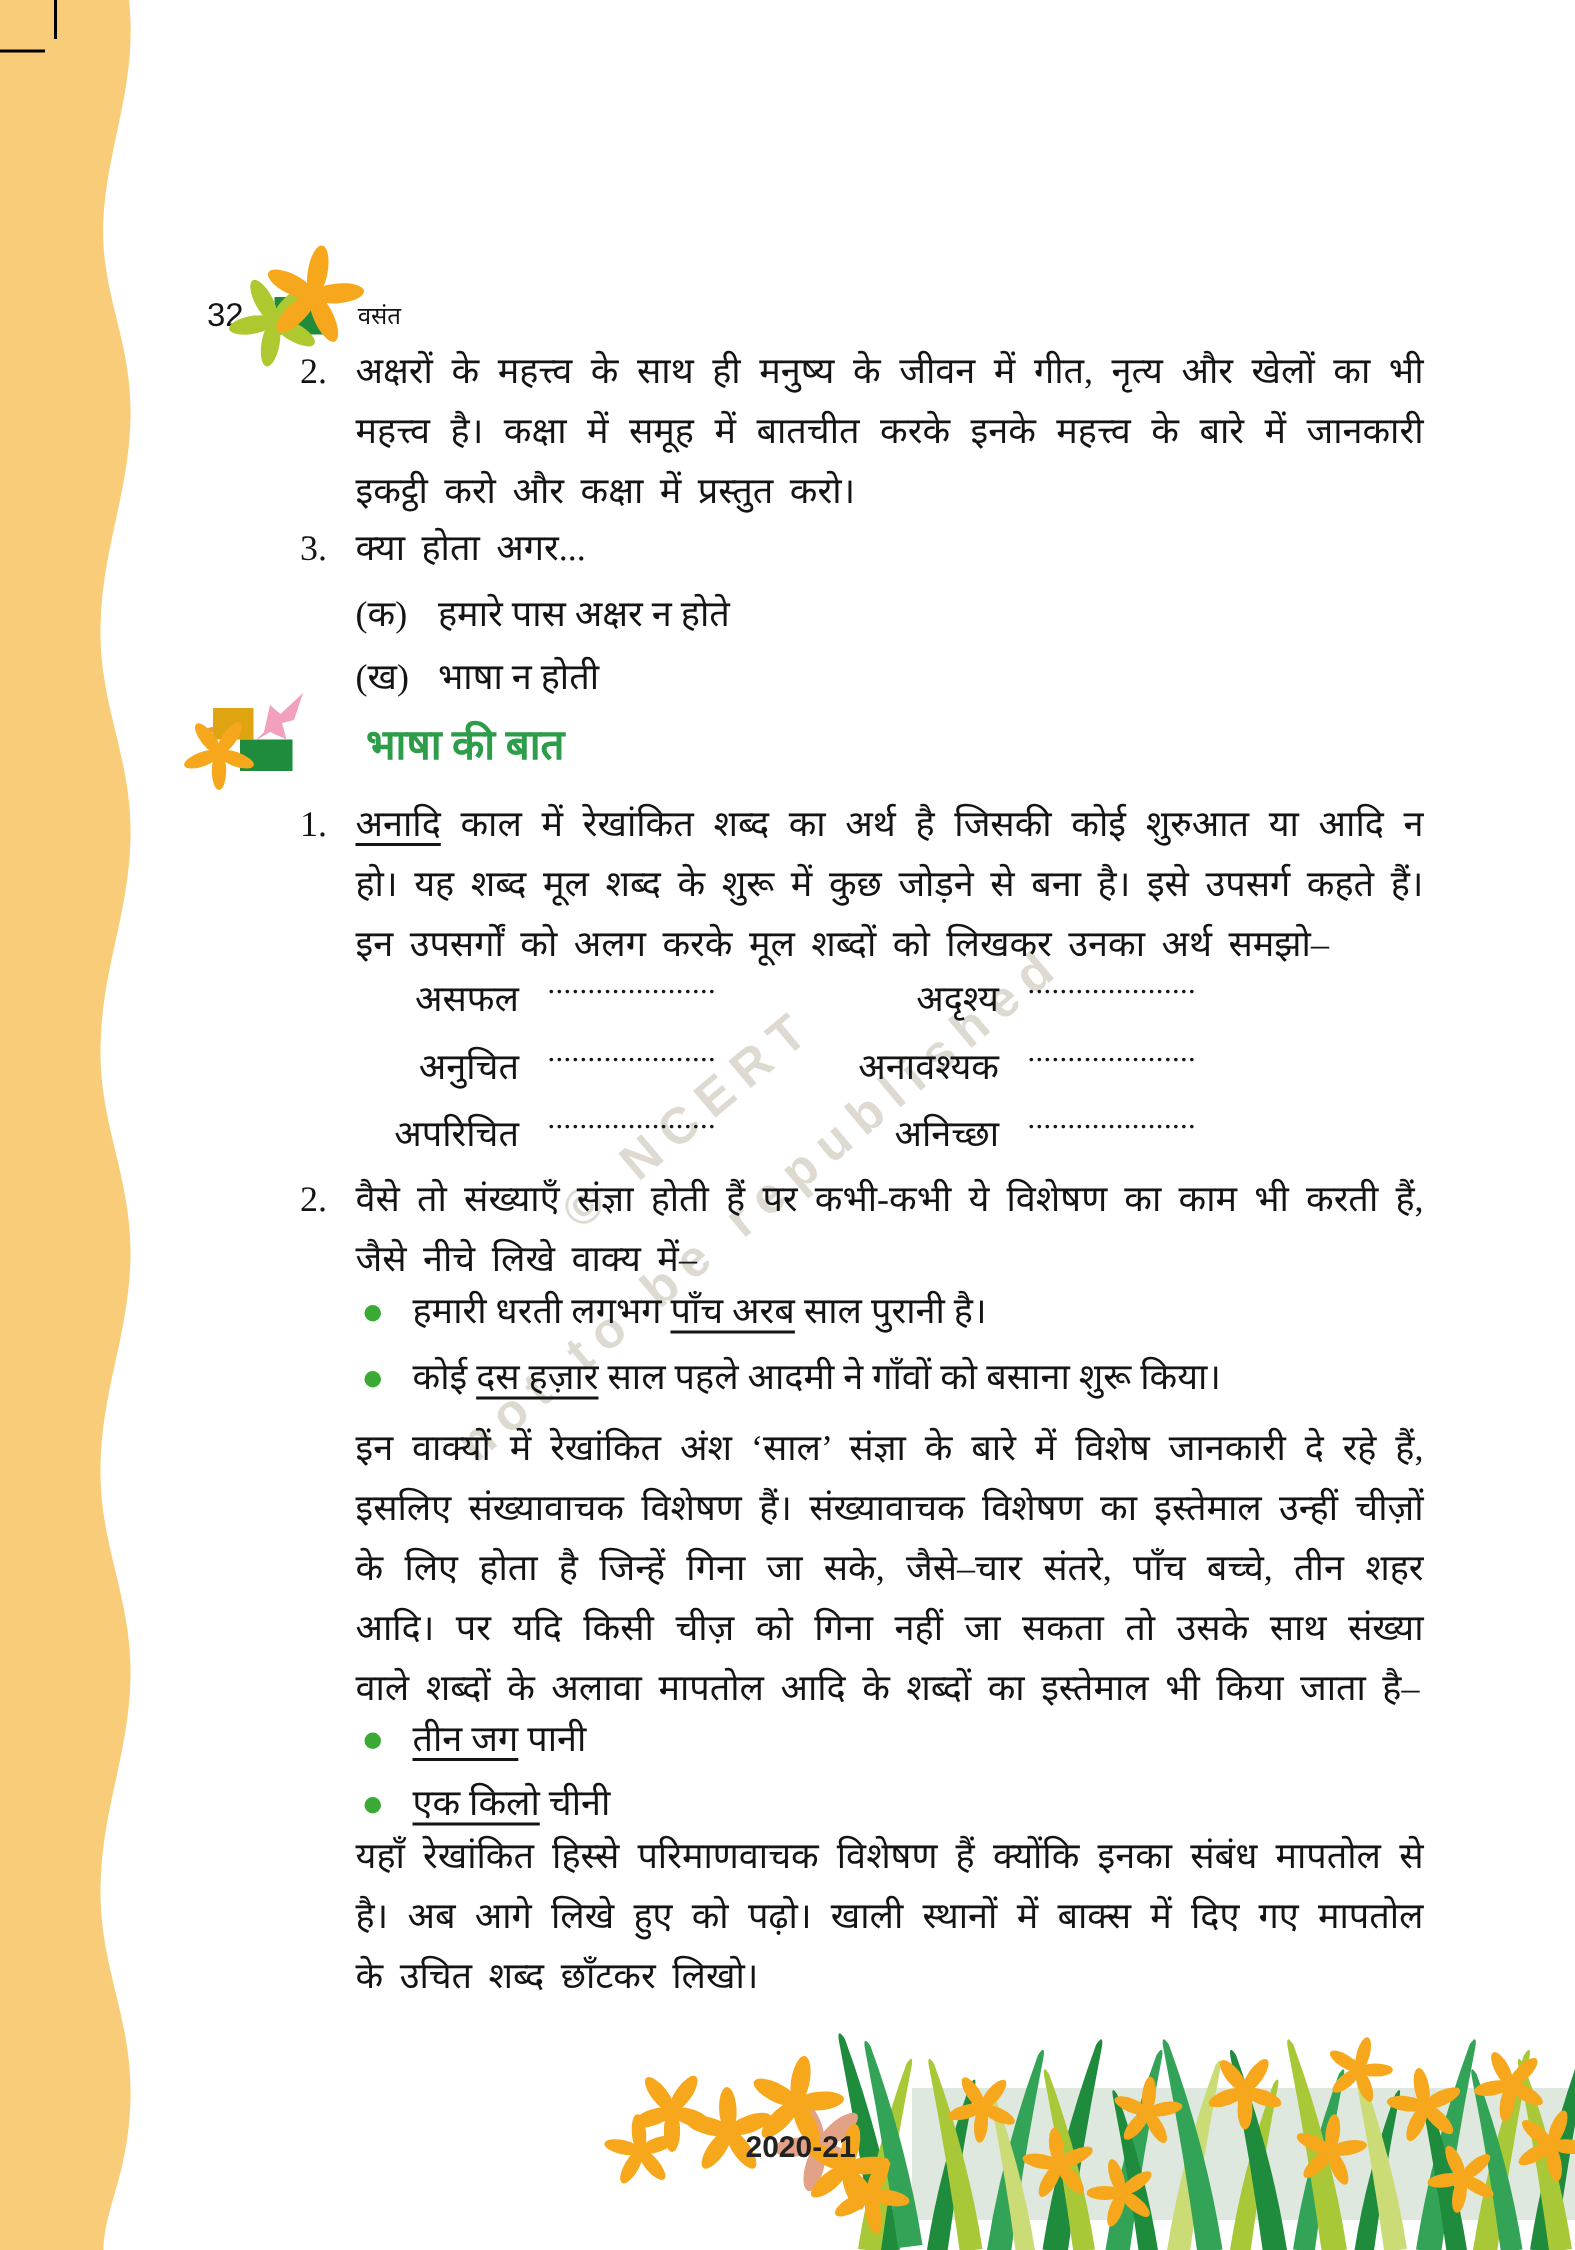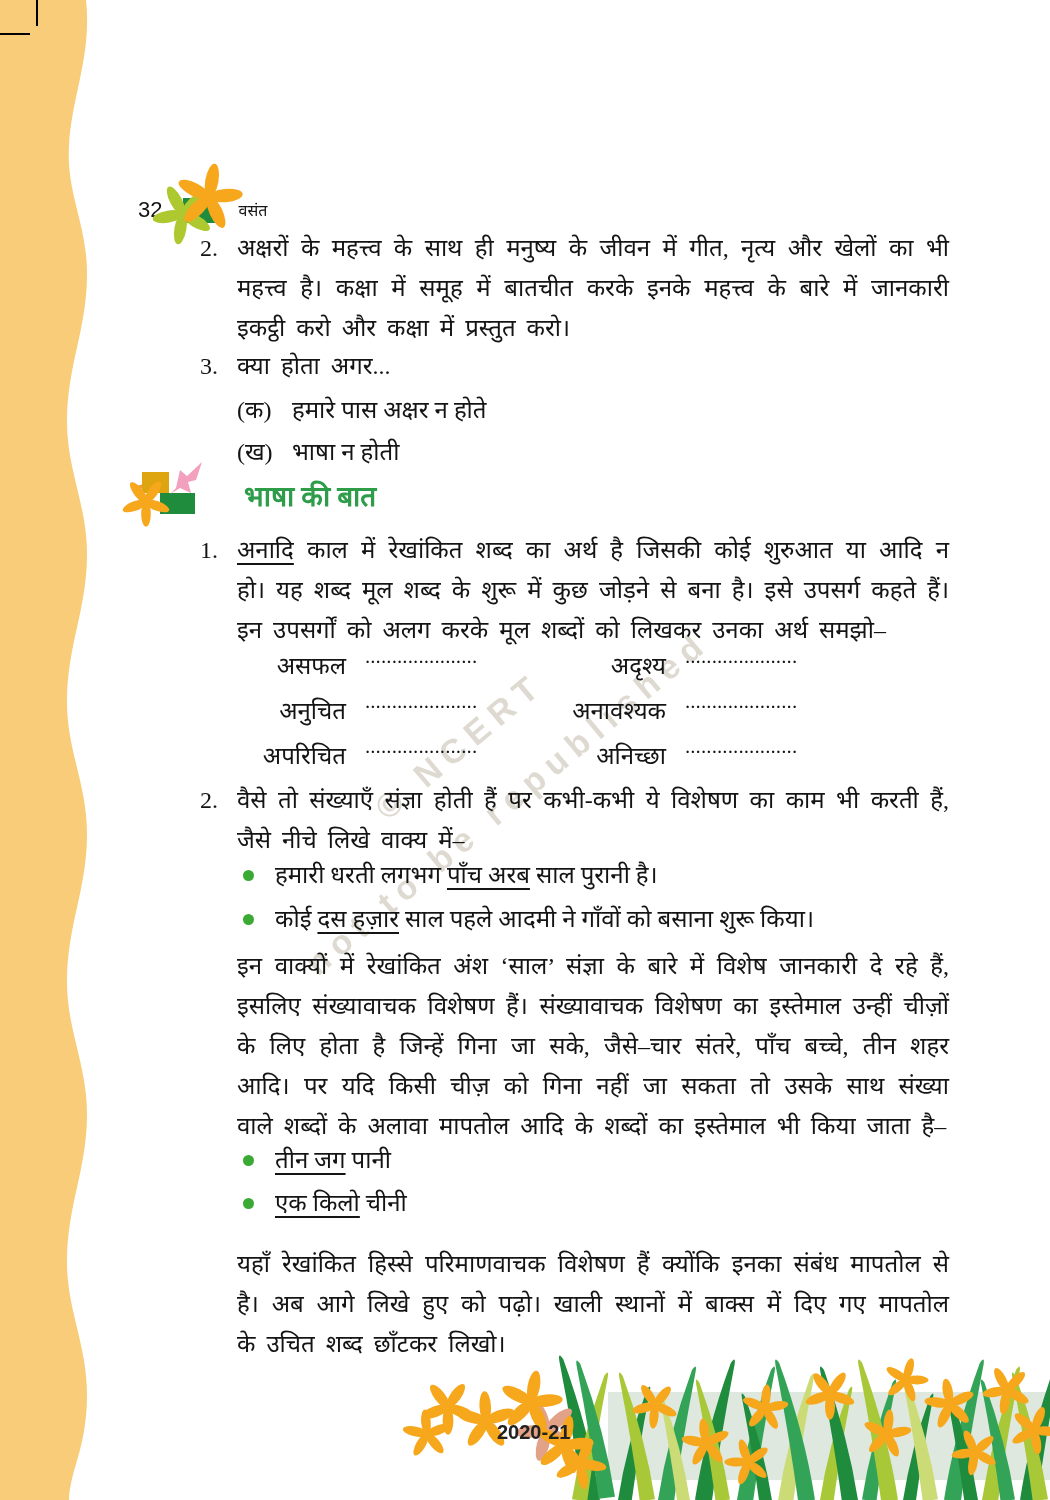--- a/index.html
+++ b/index.html
@@ -160,21 +160,21 @@
 
 <div class="bullet" style="top:1140px">
   <span class="dot"></span>
   <div class="btext"><span class="u">तीन जग</span><span> पानी</span></div>
 </div>
 <div class="bullet" style="top:1183px">
   <span class="dot"></span>
   <div class="btext"><span class="u">एक किलो</span><span> चीनी</span></div>
 </div>
 
-<div class="para" style="top:1244px">यहाँ रेखांकित हिस्से परिमाणवाचक विशेषण हैं क्योंकि इनका संबंध मापतोल से है। अब आगे लिखे हुए को पढ़ो। खाली स्थानों में बाक्स में दिए गए मापतोल के उचित शब्द छाँटकर लिखो।</div>
+<div class="para" style="top:1218px">यहाँ रेखांकित हिस्से परिमाणवाचक विशेषण हैं क्योंकि इनका संबंध मापतोल से है। अब आगे लिखे हुए को पढ़ो। खाली स्थानों में बाक्स में दिए गए मापतोल के उचित शब्द छाँटकर लिखो।</div>
 
 <svg class="deco" width="1050" height="150" viewBox="0 0 1050 150">
   <rect class="c-band" x="608" y="42" width="442" height="88"></rect>
   <use href="#bl" class="c-g1" transform="translate(600,5) scale(-1.08,1.08)"></use>
   <use href="#bl" class="c-g3" transform="translate(572,22) scale(0.95)"></use>
   <use href="#bl" class="c-g2" transform="translate(615,10) scale(-1.02,1.02)"></use>
   <use href="#bl" class="c-g1" transform="translate(618,36) scale(0.85)"></use>
   <use href="#bl" class="c-g3" transform="translate(655,22) scale(-0.95,0.95)"></use>
   <use href="#bl" class="c-g2" transform="translate(658,16) scale(1)"></use>
   <use href="#bl" class="c-g4" transform="translate(690,43) scale(-0.8,0.8)"></use>

